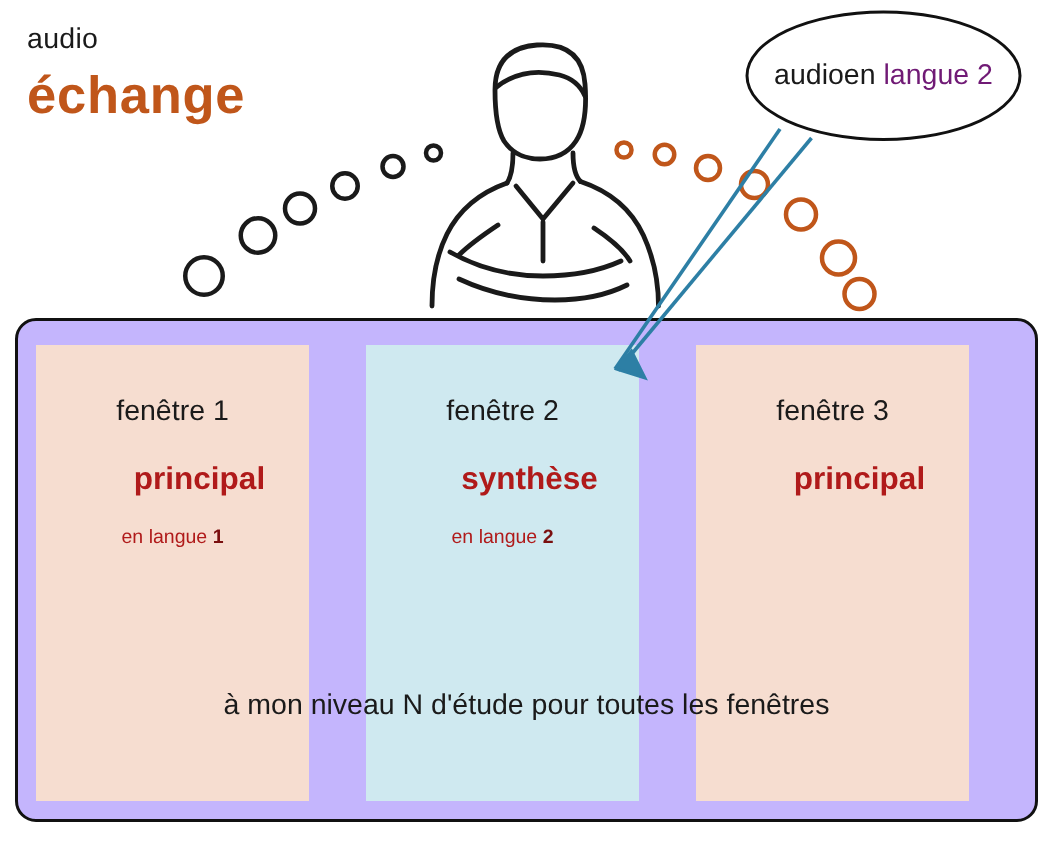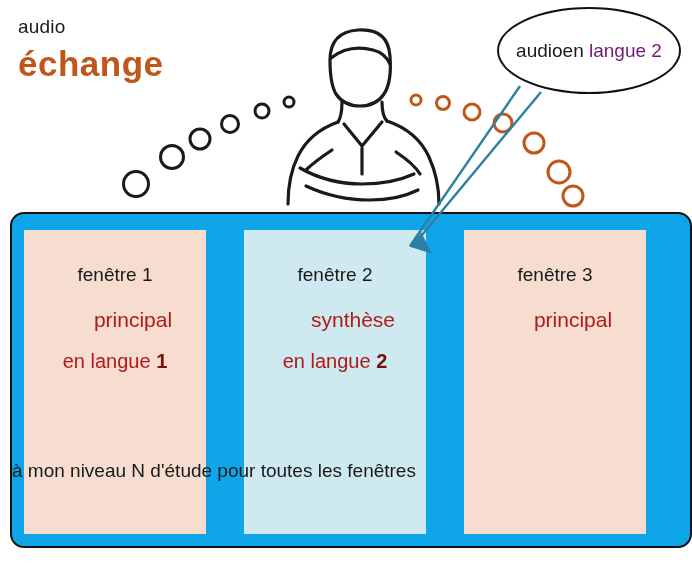--- a/index.html
+++ b/index.html
@@ -70,21 +70,21 @@
 
   
   .board {
     position: absolute;
     left: 10px;
     top: 212px;
     width: 682px;
     height: 336px;
     border: 2.5px solid #111;
     border-radius: 14px;
-    background: #0ea5e9;
+    background: #c4b5fd;
     box-sizing: border-box;
     z-index: 3;
   }
 
   .col {
     position: absolute;
     top: 16px;
     width: 182px;
     height: 304px;
     box-sizing: border-box;
@@ -96,41 +96,41 @@
 
   .col-title {
     text-align: center;
     font-size: 19px;
     color: #1a1a1a;
     margin-bottom: 22px;
   }
   .col-role {
     text-align: center;
     font-size: 21px;
-    font-weight: normal;
+    font-weight: bold;
     color: #b01a1a;
     margin-bottom: 18px;
     padding-left: 36px;
   }
   .col-lang {
     text-align: center;
-    font-size: 20px;
+    font-size: 13px;
     color: #b01a1a;
   }
   .col-lang b {
     color: #7a0f0f;
     font-weight: bold;
   }
 
   .footnote {
     position: absolute;
     left: 0;
     right: 0;
     top: 246px;
-    text-align: left;
+    text-align: center;
     font-size: 19px;
     color: #1a1a1a;
     z-index: 4;
   }
 
   
   .pointer-svg {
     position: absolute;
     left: 0;
     top: 0;

